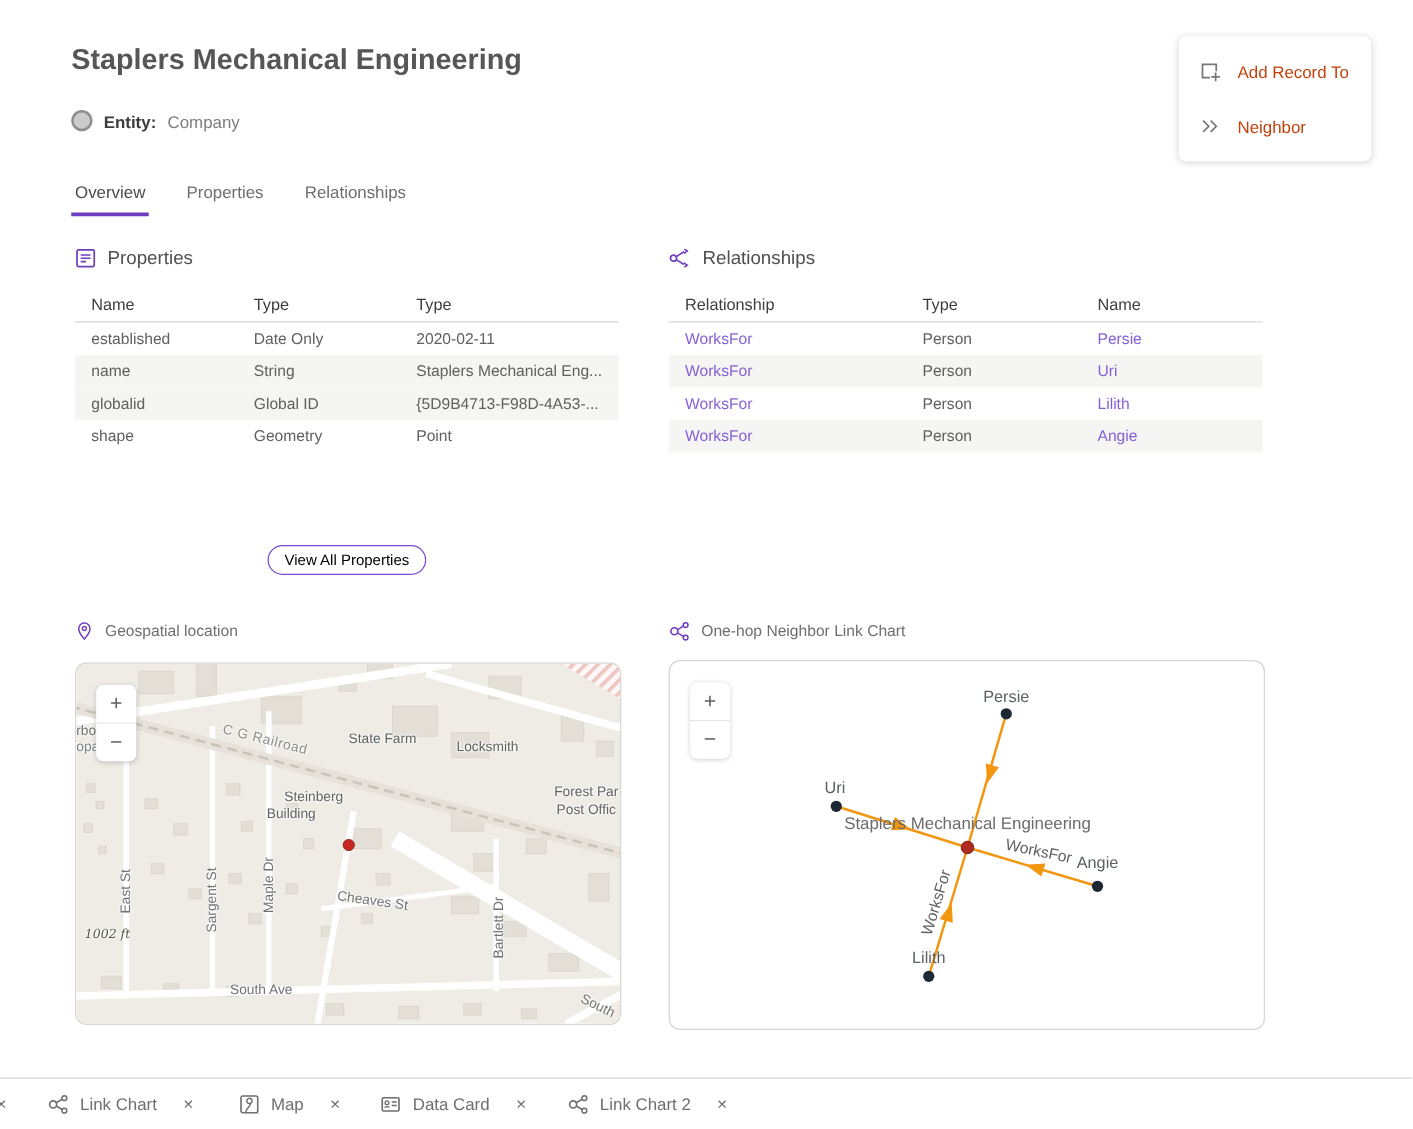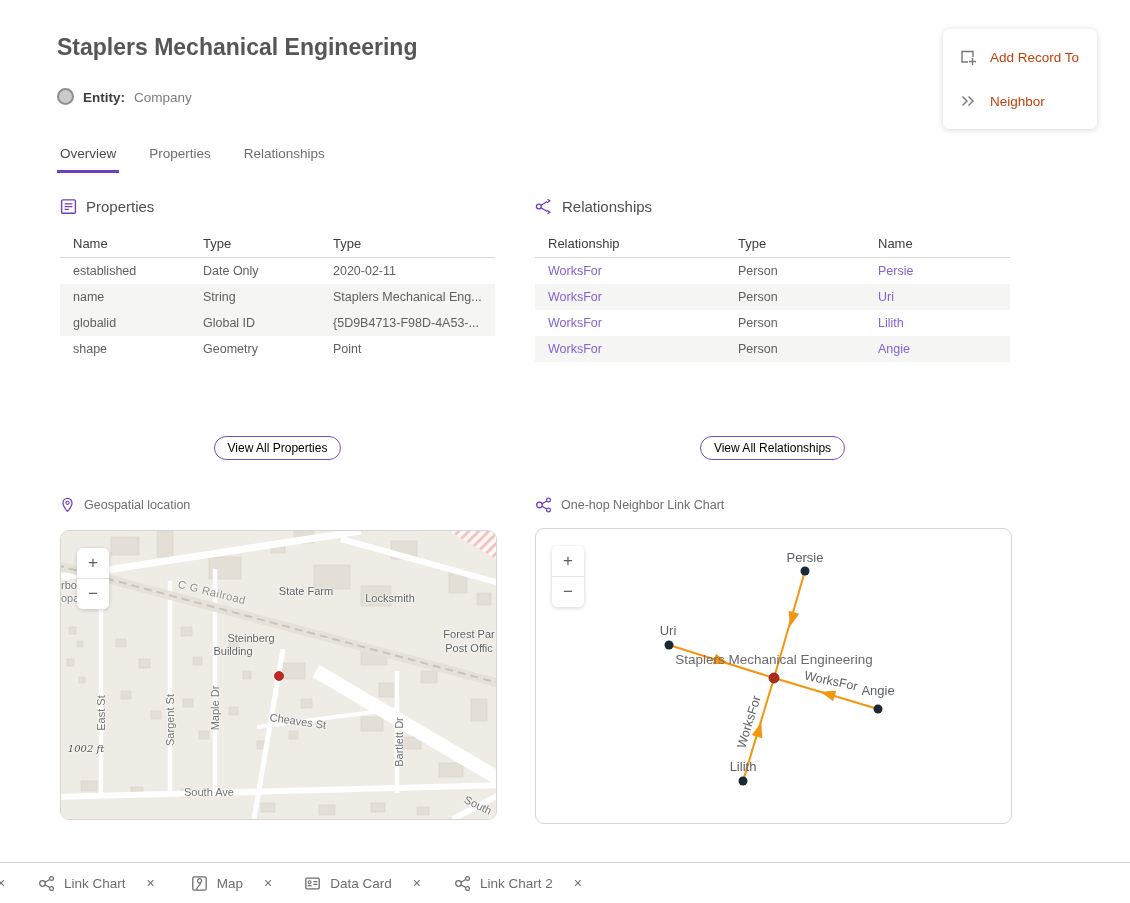--- a/index.html
+++ b/index.html
@@ -181,23 +181,20 @@
     </div>
     <div class="t-row alt">
       <div class="cell rel-c1 link">WorksFor</div>
       <div class="cell rel-c2">Person</div>
       <div class="cell rel-c3 link">Angie</div>
     </div>
   </div>
 
   <div class="btn-row" style="left:60px;top:436px;width:435px;">
     <button class="pill-btn">View All Properties</button>
-  </div>
-  <div class="btn-row" style="left:535px;top:436px;width:475px;">
-    <button class="pill-btn">View All Relationships</button>
   </div>
 
   <div class="sec-h small" style="left:60px;top:497px;">
     <svg width="15" height="16" viewBox="0 0 16 17">
       <path d="M8,1.5 C5.2,1.5 3.2,3.7 3.2,6.4 C3.2,9.9 8,15.2 8,15.2 C8,15.2 12.8,9.9 12.8,6.4 C12.8,3.7 10.8,1.5 8,1.5 Z" fill="none" stroke="#6e3ec0" stroke-width="1.3"></path>
       <circle cx="8" cy="6.2" r="1.7" fill="none" stroke="#6e3ec0" stroke-width="1.2"></circle>
     </svg>
     <span>Geospatial location</span>
   </div>
 

